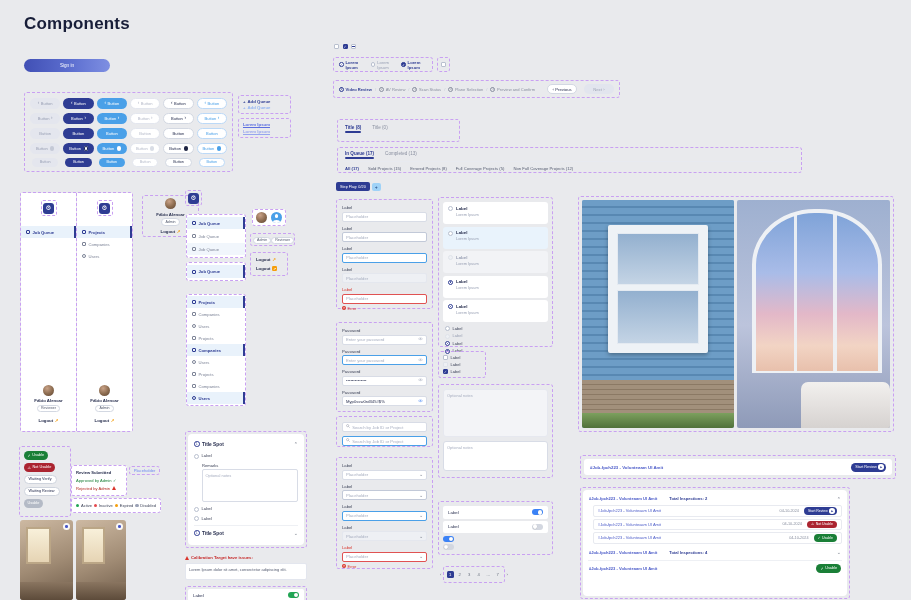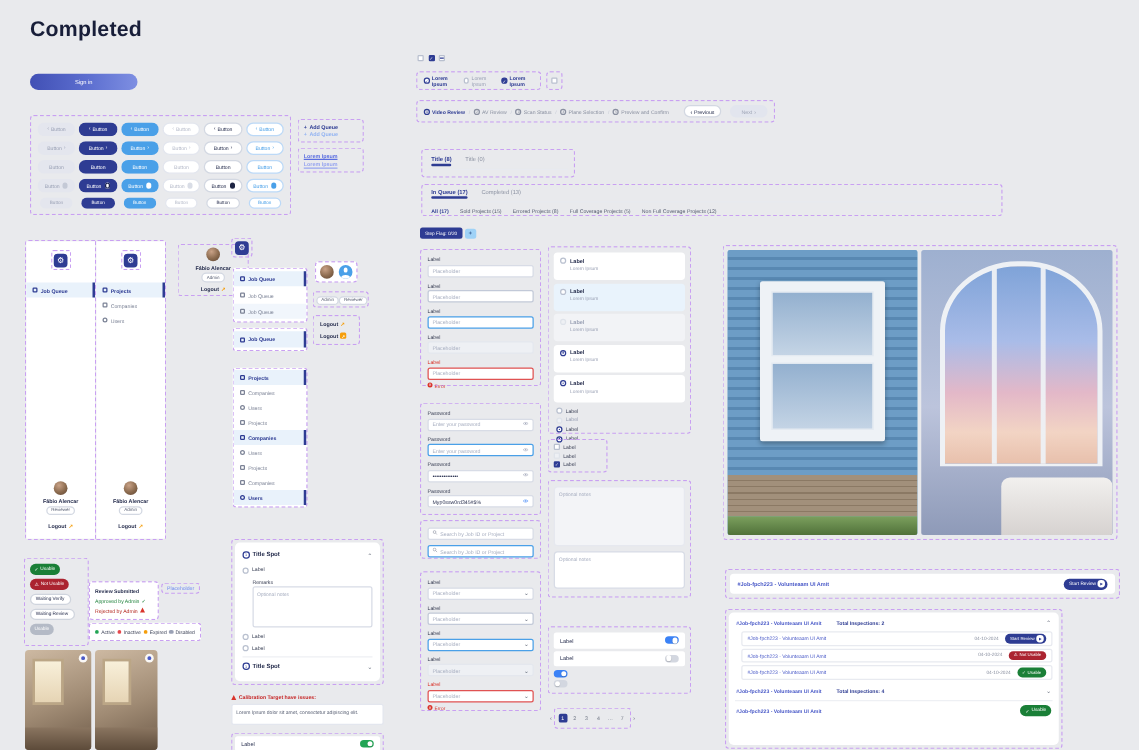--- a/index.html
+++ b/index.html
@@ -228,21 +228,21 @@
 #validation-title{left:185px;top:555px;display:flex;align-items:center;gap:2px;font-size:4.2px;font-weight:bold;color:#c62828}
 .tri{width:0;height:0;border-left:2.6px solid transparent;border-right:2.6px solid transparent;border-bottom:4.6px solid #d9342b}
 #validation-body{left:185px;top:563px;width:122px;height:17px;background:#fff;border:.8px solid #e3e6ee;border-radius:2px;padding:3px;font-size:4px;color:#555c70}
 
 #bottomcard{left:185px;top:586px;width:122px;height:18px;padding:2px}
 #bottomcard .tglrow{margin-bottom:0;height:12px}
 </style>
 </head>
 <body>
 
-<div id="title" class="abs">Completed</div>
+<div id="title" class="abs">Components</div>
 <div id="signin" class="abs">Sign in</div>
 
 <div id="btn-grid" class="dash">
     <div class="btn solid-gray">
       <span class="chev">‹</span>
       <span>Button</span>
     </div>
     <div class="btn solid-navy">
       <span class="chev">‹</span>
       <span>Button</span>

